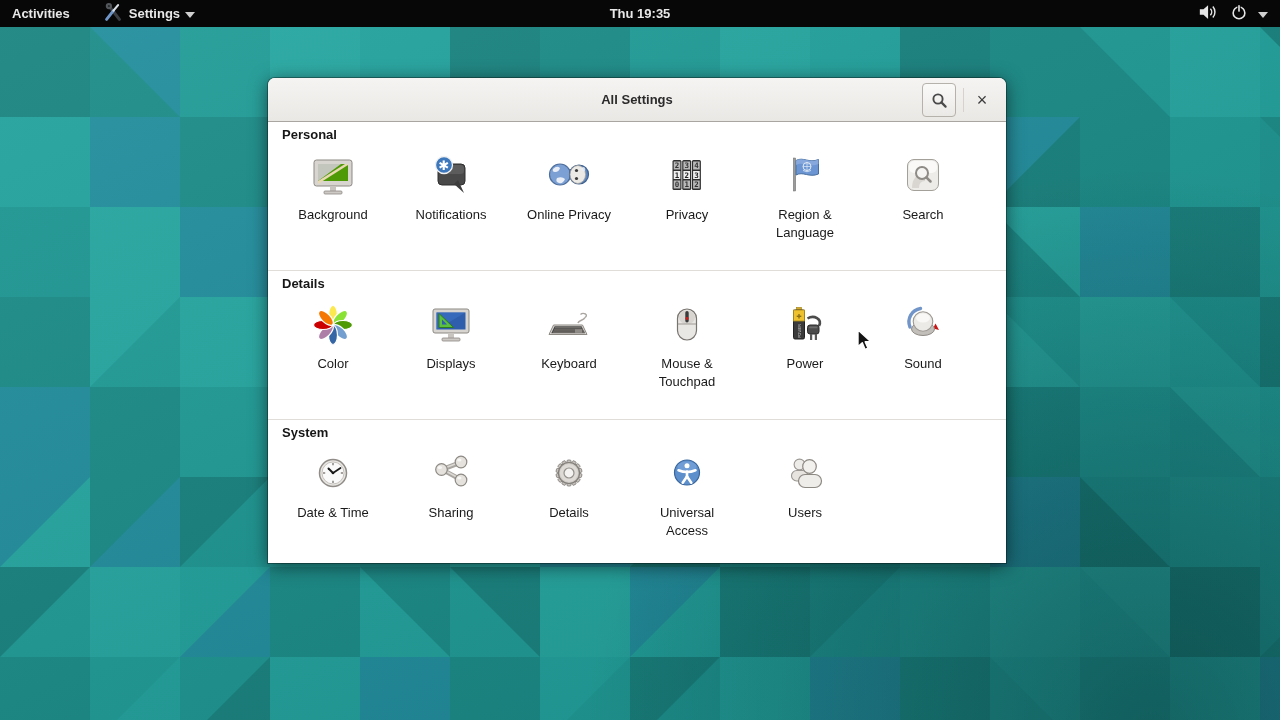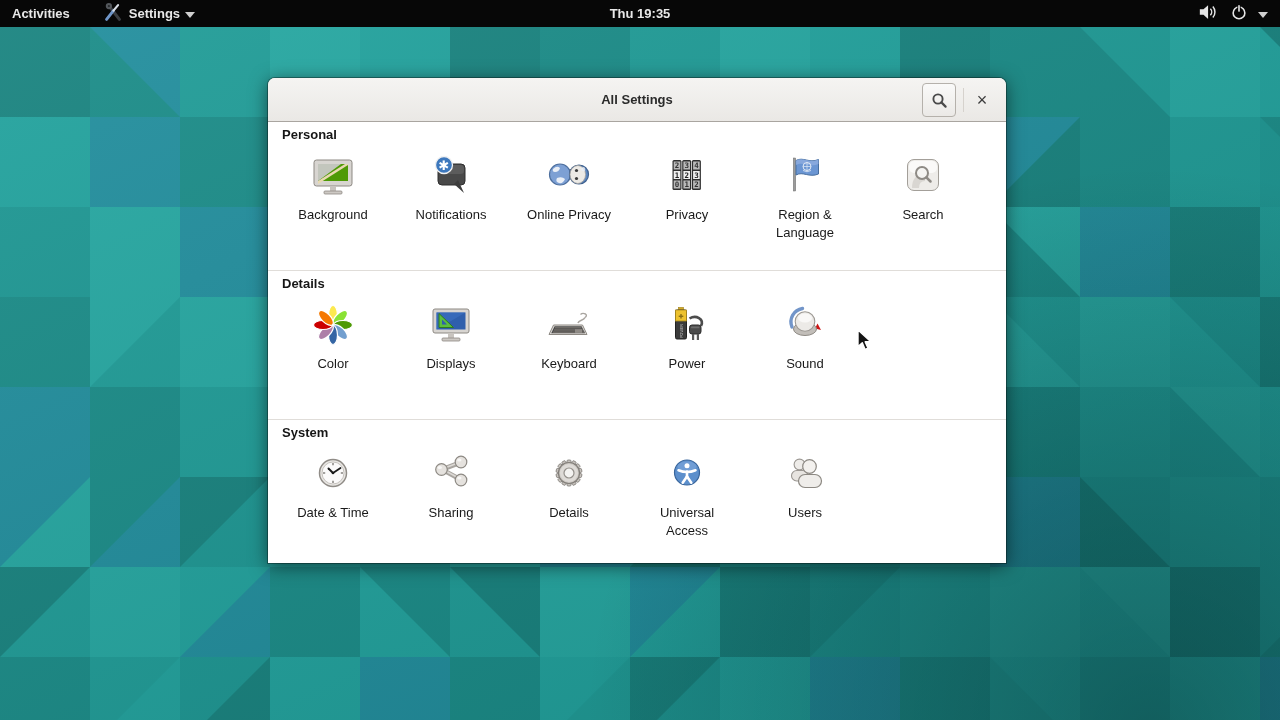--- a/index.html
+++ b/index.html
@@ -586,20 +586,32 @@
     <rect x="8" y="31.4" width="31.5" height="1.5"></rect>
   </g>
   <rect x="30" y="29.2" width="7" height="3.7" fill="#8f8b86"></rect>
                 </svg>
               </div>
               <div class="item-label">Keyboard</div>
             </div>
             <div class="item">
               <div class="item-icon">
                 <svg width="48" height="48" viewBox="0 0 48 48">
+  <rect x="14.5" y="9" width="19" height="31" rx="9.5" fill="#e9e7e4" stroke="#77736e" stroke-width="1.2"></rect>
+  <rect x="16" y="10.5" width="16" height="13.5" rx="7" fill="#d8d5d1"></rect>
+  <line x1="15" y1="24" x2="33" y2="24" stroke="#9d9994" stroke-width="1"></line>
+  <rect x="22.3" y="11" width="3.4" height="11.5" rx="1.7" fill="#3a3a3a"></rect>
+  <circle cx="24" cy="18.5" r="1.4" fill="#cc1a1a"></circle>
+                </svg>
+              </div>
+              <div class="item-label">Mouse &amp; Touchpad</div>
+            </div>
+            <div class="item">
+              <div class="item-icon">
+                <svg width="48" height="48" viewBox="0 0 48 48">
   <rect x="15.5" y="7.5" width="5" height="3" fill="#d4aa26" stroke="#a8891e" stroke-width="0.7"></rect>
   <rect x="12.5" y="10" width="11" height="29" rx="1.5" fill="#3b3b3b" stroke="#222"></rect>
   <rect x="12.5" y="10" width="11" height="11" fill="#edc22e" stroke="#a8891e" stroke-width="0.8"></rect>
   <line x1="18" y1="14" x2="18" y2="18.6" stroke="#8a6f14" stroke-width="1.4"></line>
   <line x1="15.7" y1="16.3" x2="20.3" y2="16.3" stroke="#8a6f14" stroke-width="1.4"></line>
   <text x="18" y="31" transform="rotate(-90 19 30)" font-size="3.6" fill="#cfcfcf" text-anchor="middle" font-family="Liberation Sans, sans-serif">POWER</text>
   <path d="M38,26 C41.5,19 33,14.5 26.5,18.5" stroke="#4c4c4c" stroke-width="2.6" fill="none"></path>
   <rect x="26.5" y="25" width="11.5" height="9" rx="2.5" fill="#4c4c4c" stroke="#2c2c2c"></rect>
   <rect x="28" y="26.5" width="8.5" height="1.8" rx="0.9" fill="#6d6d6d"></rect>
   <rect x="29" y="34" width="2.2" height="6" fill="#5a5a5a"></rect>

